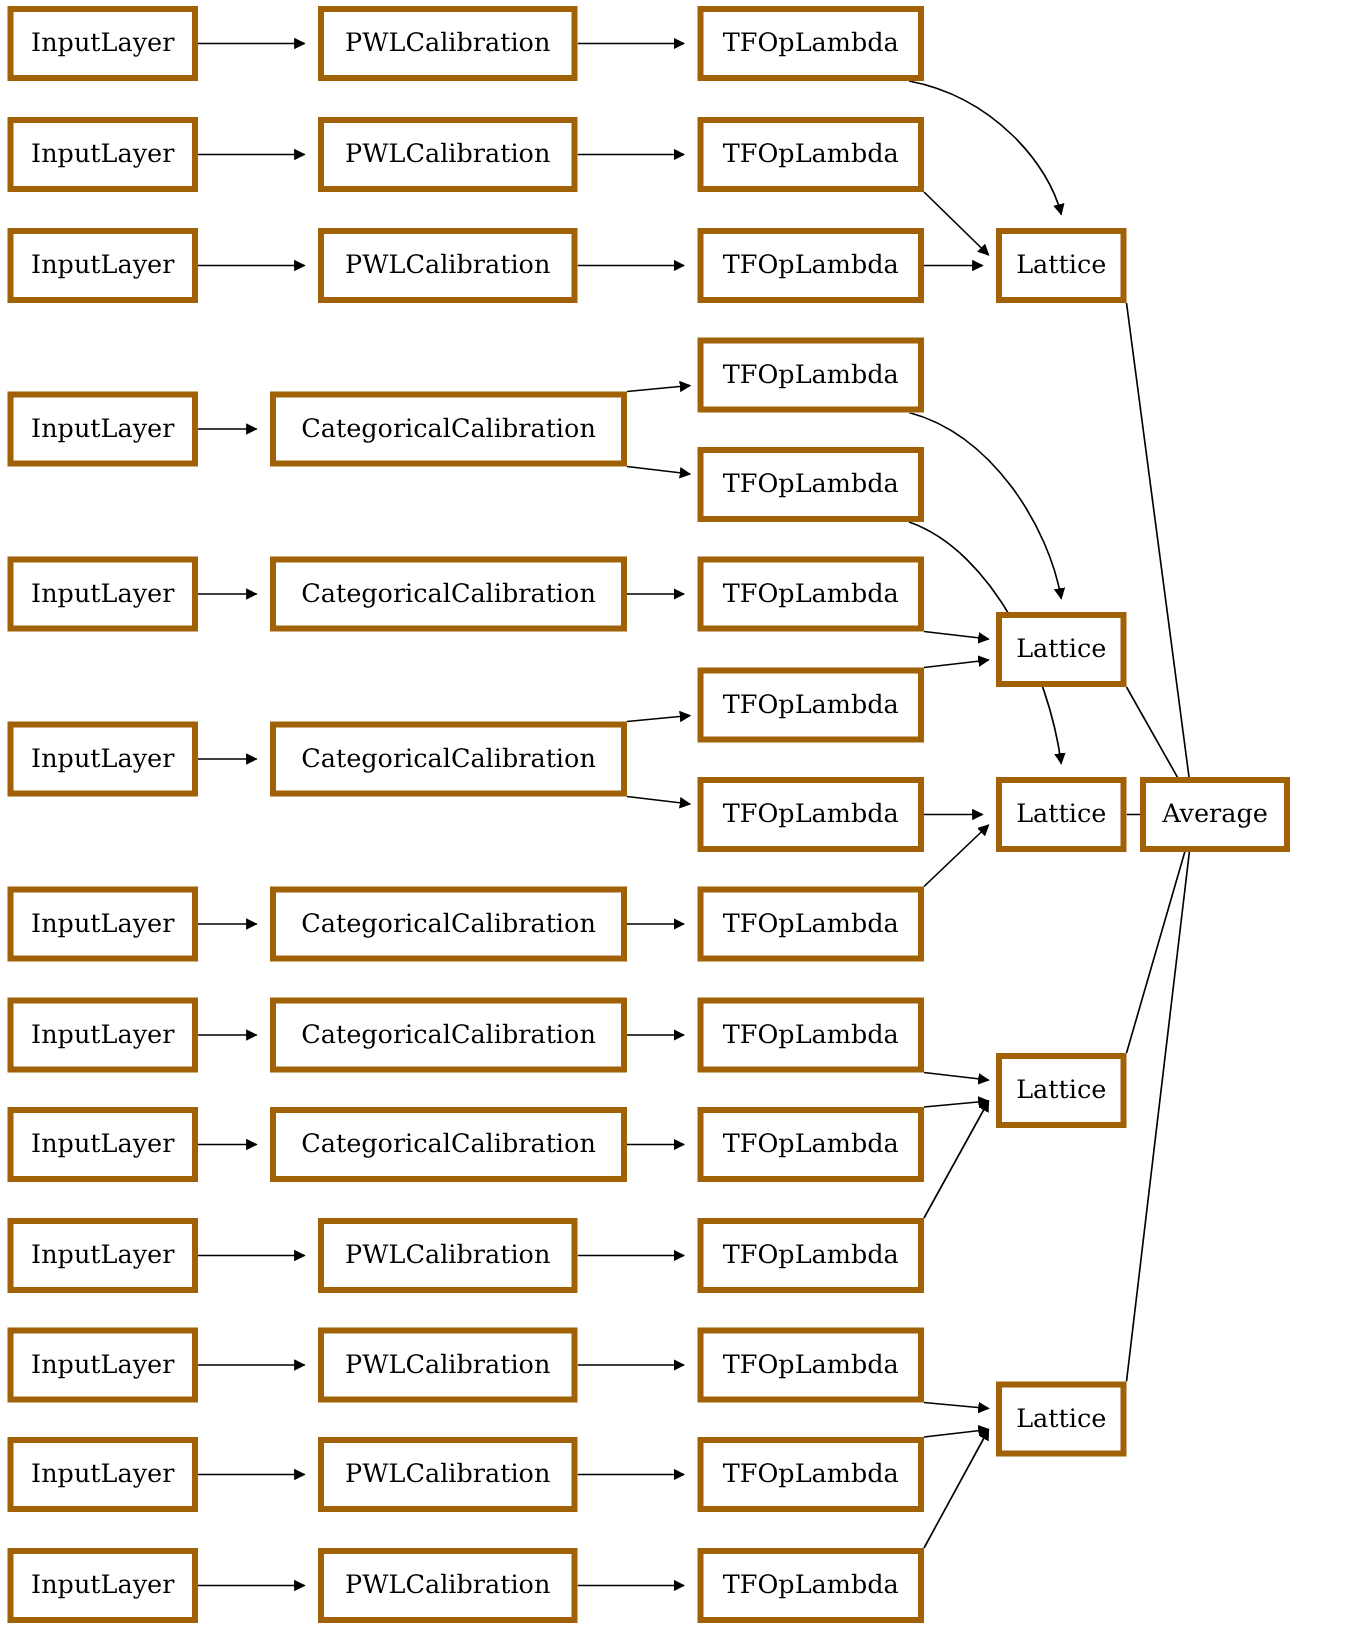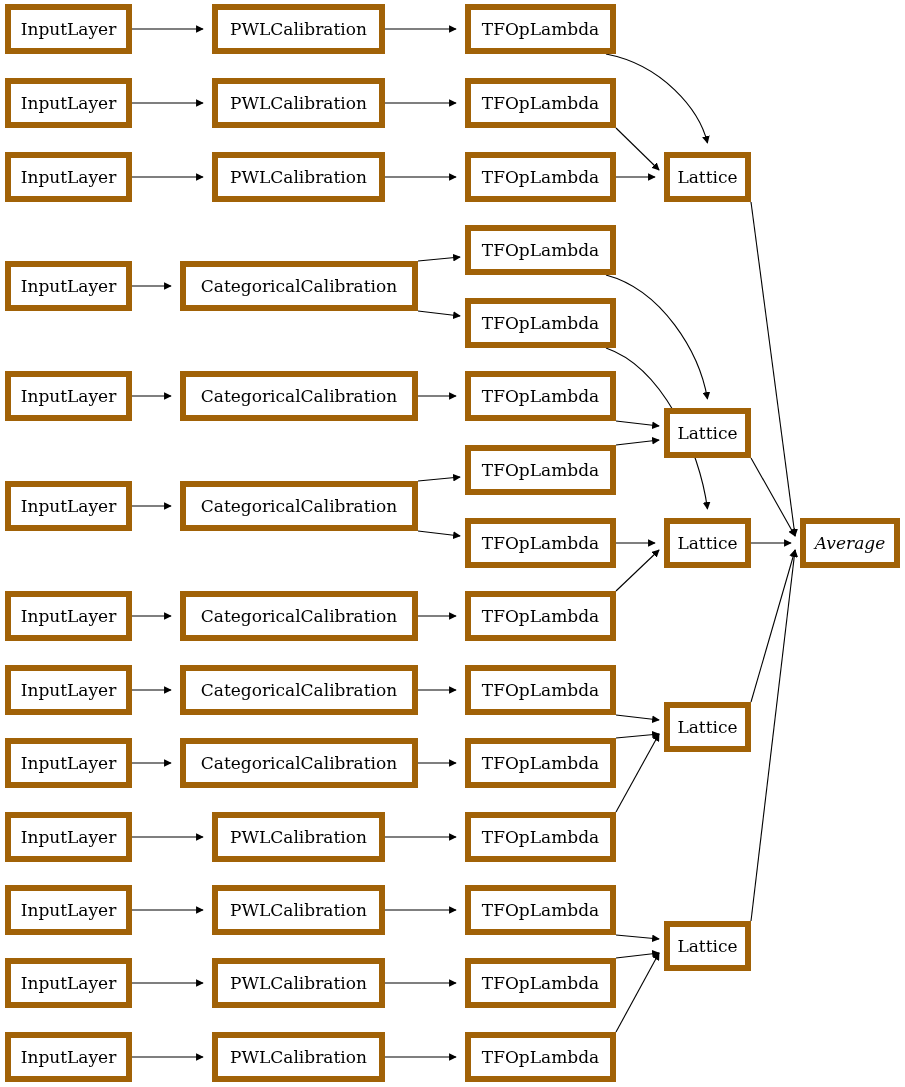--- a/index.html
+++ b/index.html
@@ -19,21 +19,21 @@
     position: absolute;
     left: 0;
     top: 0;
     width: 905px;
     height: 1087px;
     pointer-events: none;
   }
   .node {
     position: absolute;
     box-sizing: border-box;
-    border: 6px solid #a16207;
+    border: 4px solid #a16207;
     background: #ffffff;
     display: flex;
     align-items: center;
     justify-content: center;
     font-size: 17px;
     color: #000000;
     line-height: 1;
     white-space: nowrap;
     z-index: 2;
   }
@@ -235,17 +235,17 @@
       </div>
       <div class="node" style="left: 664px; top: 518px; width: 87px; height: 50px;">
         <span class="node-label">Lattice</span>
       </div>
       <div class="node" style="left: 664px; top: 702px; width: 87px; height: 50px;">
         <span class="node-label">Lattice</span>
       </div>
       <div class="node" style="left: 664px; top: 921px; width: 87px; height: 50px;">
         <span class="node-label">Lattice</span>
       </div>
-      <div class="node" style="left: 800px; top: 518px; width: 100px; height: 50px; font-style: italic;">
+      <div class="node" style="left: 760px; top: 518px; width: 100px; height: 50px;">
         <span class="node-label">Average</span>
       </div>
     </div>
 </div>
 
 </body></html>

